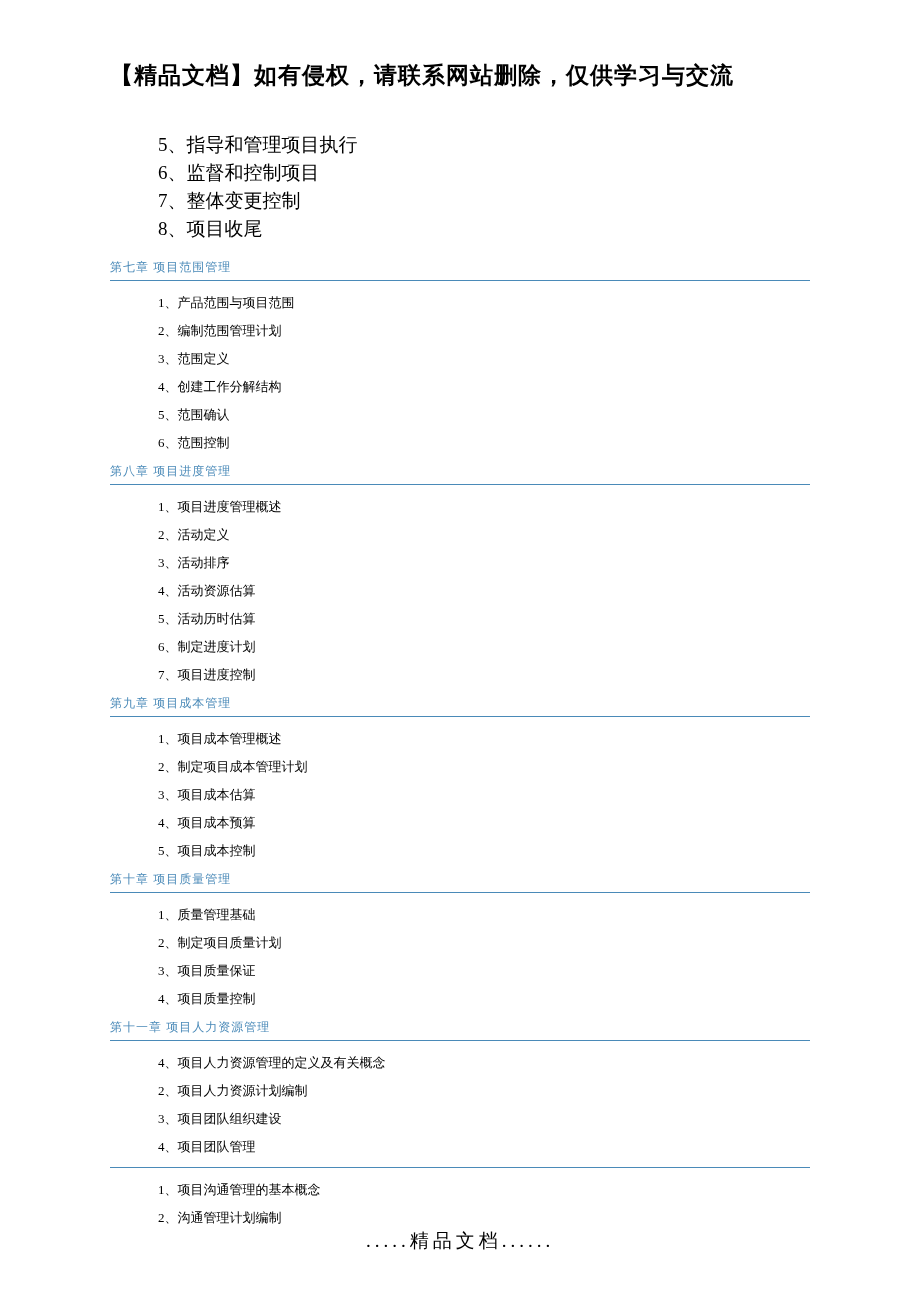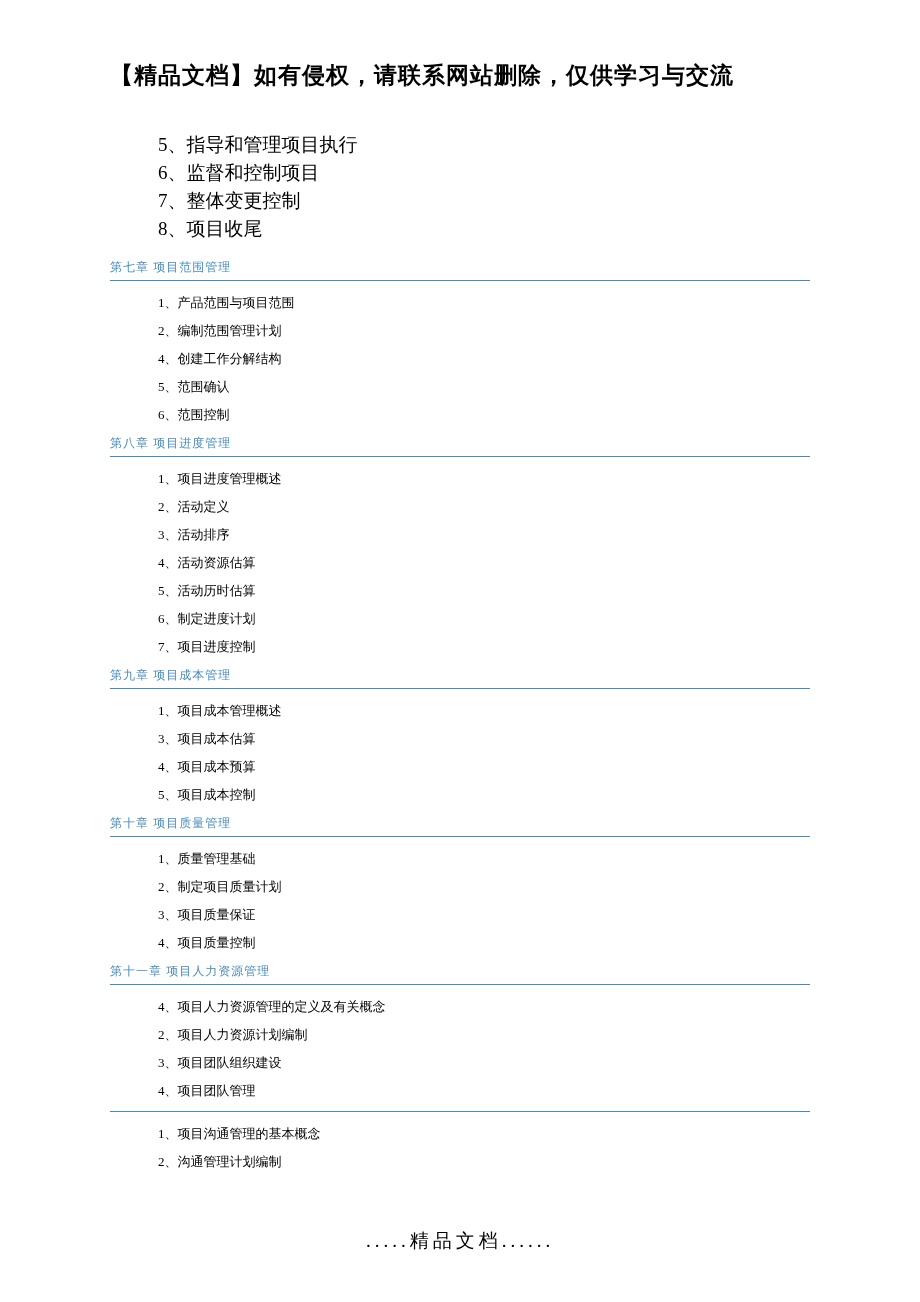--- a/index.html
+++ b/index.html
@@ -75,20 +75,21 @@
       <div class="item">8、项目收尾</div>
     </div>
 
   <div id="chapters">
       <div class="chapter">
         <div class="chapter-title">第七章 项目范围管理</div>
         <hr class="chapter-rule">
         <div class="chapter-items">
           <div class="item">1、产品范围与项目范围</div>
           <div class="item">2、编制范围管理计划</div>
+          <div class="item">3、范围定义</div>
           <div class="item">4、创建工作分解结构</div>
           <div class="item">5、范围确认</div>
           <div class="item">6、范围控制</div>
         </div>
       </div>
       <div class="chapter">
         <div class="chapter-title">第八章 项目进度管理</div>
         <hr class="chapter-rule">
         <div class="chapter-items">
           <div class="item">1、项目进度管理概述</div>
@@ -98,20 +99,21 @@
           <div class="item">5、活动历时估算</div>
           <div class="item">6、制定进度计划</div>
           <div class="item">7、项目进度控制</div>
         </div>
       </div>
       <div class="chapter">
         <div class="chapter-title">第九章 项目成本管理</div>
         <hr class="chapter-rule">
         <div class="chapter-items">
           <div class="item">1、项目成本管理概述</div>
+          <div class="item">2、制定项目成本管理计划</div>
           <div class="item">3、项目成本估算</div>
           <div class="item">4、项目成本预算</div>
           <div class="item">5、项目成本控制</div>
         </div>
       </div>
       <div class="chapter">
         <div class="chapter-title">第十章 项目质量管理</div>
         <hr class="chapter-rule">
         <div class="chapter-items">
           <div class="item">1、质量管理基础</div>

